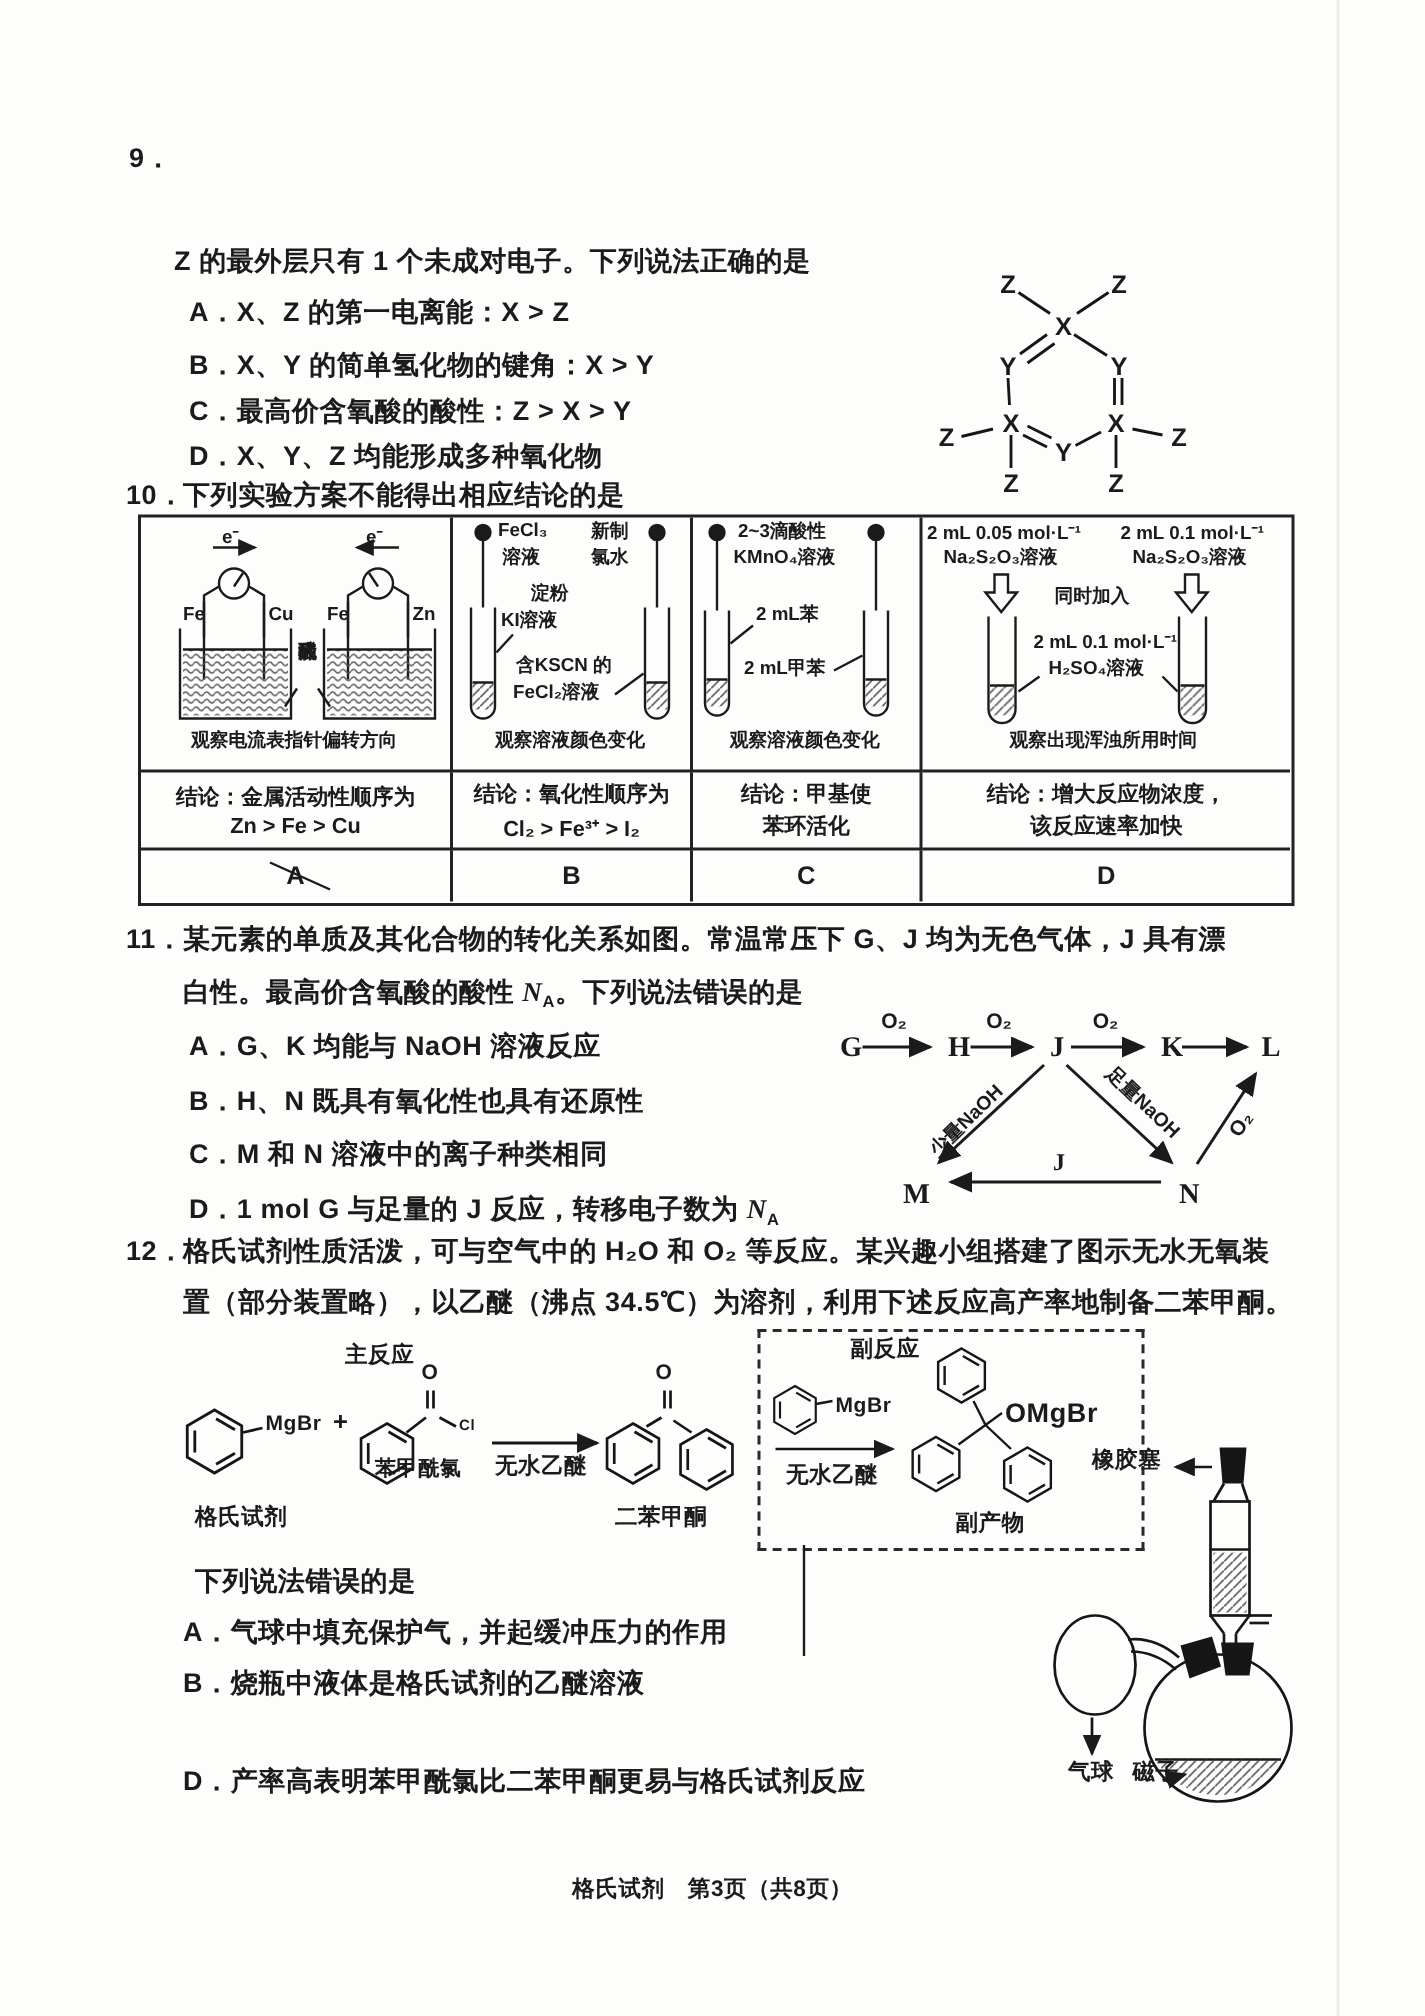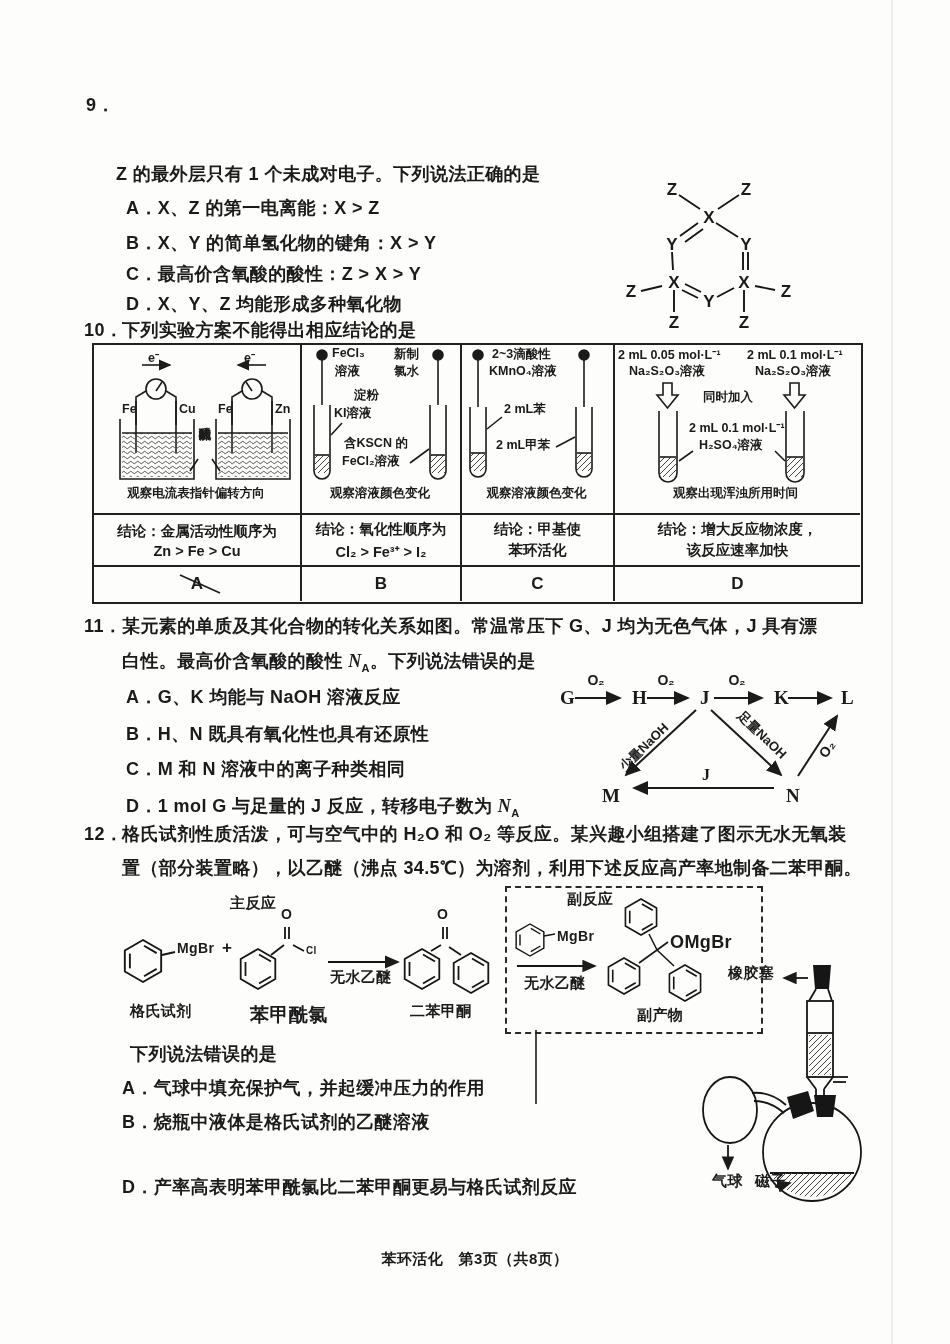--- a/index.html
+++ b/index.html
@@ -321,21 +321,21 @@
     <line x1="348" y1="54" x2="348" y2="42" stroke="#161616" stroke-width="1.8"></line>
     <line x1="352" y1="54" x2="352" y2="42" stroke="#161616" stroke-width="1.8"></line>
   </svg>
   <span class="t" style="left:177px; top:940px; font-size:14px">MgBr</span>
   <span class="t" style="left:222px; top:938px; font-size:17px">+</span>
   <span class="t" style="left:281px; top:906px; font-size:14px">O</span>
   <span class="t" style="left:306px; top:945px; font-size:10px">Cl</span>
   <span class="t" style="left:330px; top:968px; font-size:15px">无水乙醚</span>
   <span class="t" style="left:437px; top:906px; font-size:14px">O</span>
   <span class="t" style="left:130px; top:1002px; font-size:15px">格氏试剂</span>
-  <span class="t" style="left:250px; top:1002px; font-size:19px">苯甲酰氯</span>
+  <span class="t" style="left:250px; top:970px; font-size:14px">苯甲酰氯</span>
   <span class="t" style="left:410px; top:1002px; font-size:15px">二苯甲酮</span>
 
   <div class="dashbox" style="left:505px; top:886px; width:258px; height:148px"></div>
   <span class="t" style="left:567px; top:890px; font-size:15px">副反应</span>
   <svg style="position:absolute; left:505px; top:886px" width="258" height="148" viewBox="0 0 258 148">
     <use href="#bz" transform="translate(25,54) scale(0.8)"></use>
     <line x1="39" y1="50" x2="50" y2="48" stroke="#161616" stroke-width="1.6"></line>
     <line x1="12" y1="80" x2="90" y2="80" stroke="#161616" stroke-width="1.8" marker-end="url(#ah)"></line>
     <use href="#bz" transform="translate(136,31) scale(0.9)"></use>
     <use href="#bz" transform="translate(119,90) scale(0.9)"></use>
@@ -392,15 +392,15 @@
     </g>
   </svg>
   <span class="t" style="left:712px; top:1172px; font-size:15px">气球</span>
   <span class="t" style="left:755px; top:1172px; font-size:15px">磁子</span>
 
   <span class="t" style="left:130px; top:1042px">下列说法错误的是</span>
   <span class="t" style="left:122px; top:1076px">A．气球中填充保护气，并起缓冲压力的作用</span>
   <span class="t" style="left:122px; top:1110px">B．烧瓶中液体是格氏试剂的乙醚溶液</span>
   <span class="t" style="left:122px; top:1175px">D．产率高表明苯甲酰氯比二苯甲酮更易与格氏试剂反应</span>
 
-  <span class="t" style="left:0; top:1250px; width:950px; text-align:center; font-size:15px">苯环活化　第3页（共8页）</span>
+  <span class="t" style="left:0; top:1250px; width:950px; text-align:center; font-size:15px">格氏试剂　第3页（共8页）</span>
 
 </div>
 
 </body></html>

